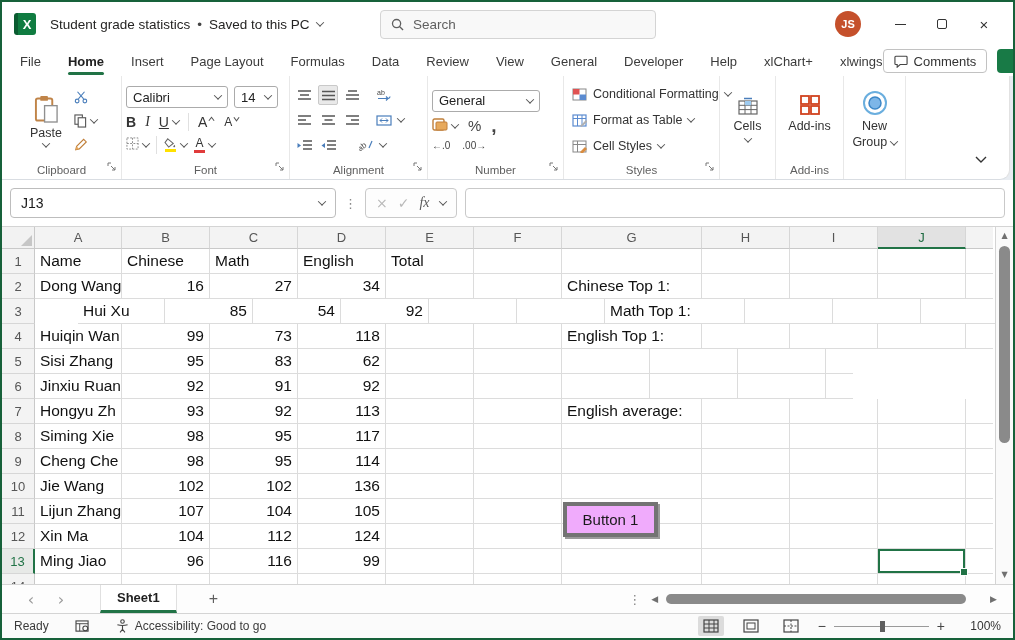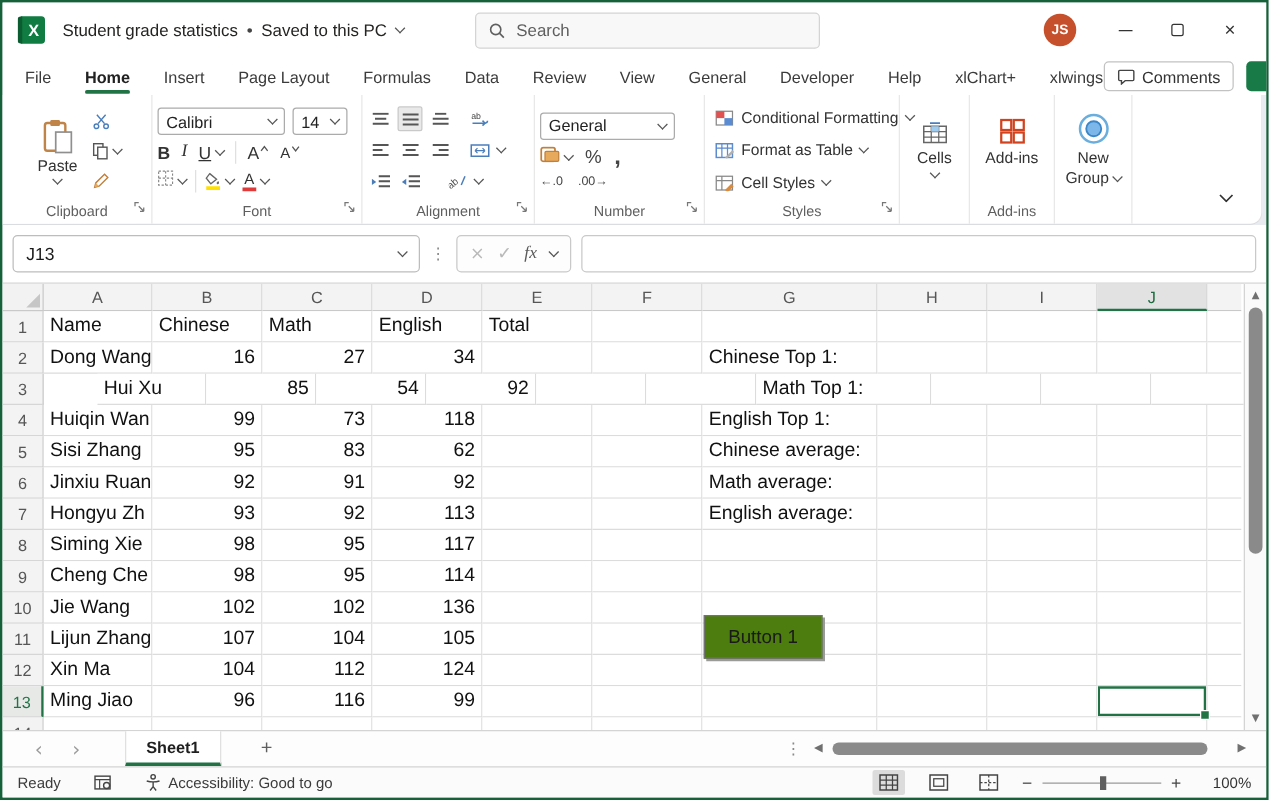--- a/index.html
+++ b/index.html
@@ -75,21 +75,21 @@
   .corner::after { content:""; position:absolute; right:2px; bottom:2px; width:0; height:0; border-left:11px solid transparent; border-bottom:11px solid #c6c6c6; }
   .chdr { height:22px; background:#f3f3f3; border-right:1px solid #d6d6d6; border-bottom:1px solid #c9c9c9; font-size:13px; color:#565656; display:flex; align-items:center; justify-content:center; flex:none; }
   .chdr.sel { background:#e2e2e2; border-bottom:2px solid #217346; color:#1e6b41; }
   .grow { display:flex; height:25px; }
   .rhdr { height:100%; background:#f3f3f3; border-right:1px solid #c9c9c9; border-bottom:1px solid #d6d6d6; font-size:13px; color:#565656; display:flex; align-items:center; justify-content:center; flex:none; }
   .rhdr.sel { background:#e7e9e7; color:#217346; border-right:2px solid #217346; }
   .cell { height:100%; border-right:1px solid #dcdcdc; border-bottom:1px solid #dcdcdc; font-size:15.5px; color:#111; padding:0 5px; display:flex; align-items:center; white-space:nowrap; overflow:hidden; flex:none; background:#fff; }
   .cell.num { justify-content:flex-end; }
   .cell.active-cell { position:relative; overflow:visible; box-shadow:inset 0 0 0 2px #217346; z-index:3; }
   .cell.active-cell::after { content:""; position:absolute; right:-3px; bottom:-3px; width:6px; height:6px; background:#217346; border:1px solid #fff; }
-  .form-button { position:absolute; left:561px; top:265px; width:95px; height:35px; background:#4d7c0f; border:1px solid #737373; box-shadow:2px 2px 0 #9a9a9a; display:flex; align-items:center; justify-content:center; font-size:15px; color:#1a1a1a; z-index:4; }
+  .form-button { position:absolute; left:561px; top:275px; width:95px; height:35px; background:#f0abfc; border:4px solid #737373; box-shadow:2px 2px 0 #9a9a9a; display:flex; align-items:center; justify-content:center; font-size:15px; color:#1a1a1a; z-index:4; }
   .vscroll { width:18px; flex:none; background:#fafafa; border-left:1px solid #d4d4d4; display:flex; flex-direction:column; align-items:center; position:relative; }
   .sarrow { font-family:"DejaVu Sans",sans-serif; color:#707070; font-size:8px; height:16px; display:flex; align-items:center; justify-content:center; width:100%; }
   .vthumb { position:absolute; top:19px; left:3px; width:11px; height:197px; background:#8a8a8a; border-radius:6px; }
   .vscroll .down { position:absolute; bottom:2px; }
 
   
   .sheetbar { height:29px; background:#fdfdfd; border-top:1px solid #d4d4d4; display:flex; align-items:center; padding:0 10px 0 14px; flex:none; }
   .snav { color:#9b9b9b; font-size:16px; width:30px; text-align:center; font-family:"DejaVu Sans",sans-serif; }
   .sheettab { height:100%; display:flex; align-items:center; padding:0 16px; margin-left:24px; background:#fff; border-left:1px solid #e0e0e0; border-right:1px solid #e0e0e0; border-bottom:3px solid #217346; font-size:13px; font-weight:bold; color:#1f1f1f; }
   .addsheet { margin-left:32px; color:#5f5f5f; font-size:16px; }
@@ -552,35 +552,33 @@
             <div class="cell" style="width: 27px; border-right: none;"></div>
           </div>
           <div class="grow">
             <div class="rhdr" style="width: 33px;">5</div>
             <div class="cell" style="width: 87px;">Sisi Zhang</div>
             <div class="cell num" style="width: 88px;">95</div>
             <div class="cell num" style="width: 88px;">83</div>
             <div class="cell num" style="width: 88px;">62</div>
             <div class="cell" style="width: 88px;"></div>
             <div class="cell" style="width: 88px;"></div>
-            <div class="cell" style="width: 140px;">Chinese average:</div>
             <div class="cell" style="width: 88px;"></div>
             <div class="cell" style="width: 88px;"></div>
             <div class="cell" style="width: 88px;"></div>
             <div class="cell" style="width: 27px; border-right: none;"></div>
           </div>
           <div class="grow">
             <div class="rhdr" style="width: 33px;">6</div>
             <div class="cell" style="width: 87px;">Jinxiu Ruan</div>
             <div class="cell num" style="width: 88px;">92</div>
             <div class="cell num" style="width: 88px;">91</div>
             <div class="cell num" style="width: 88px;">92</div>
             <div class="cell" style="width: 88px;"></div>
             <div class="cell" style="width: 88px;"></div>
-            <div class="cell" style="width: 140px;">Math average:</div>
             <div class="cell" style="width: 88px;"></div>
             <div class="cell" style="width: 88px;"></div>
             <div class="cell" style="width: 88px;"></div>
             <div class="cell" style="width: 27px; border-right: none;"></div>
           </div>
           <div class="grow">
             <div class="rhdr" style="width: 33px;">7</div>
             <div class="cell" style="width: 87px;">Hongyu Zh</div>
             <div class="cell num" style="width: 88px;">93</div>
             <div class="cell num" style="width: 88px;">92</div>

